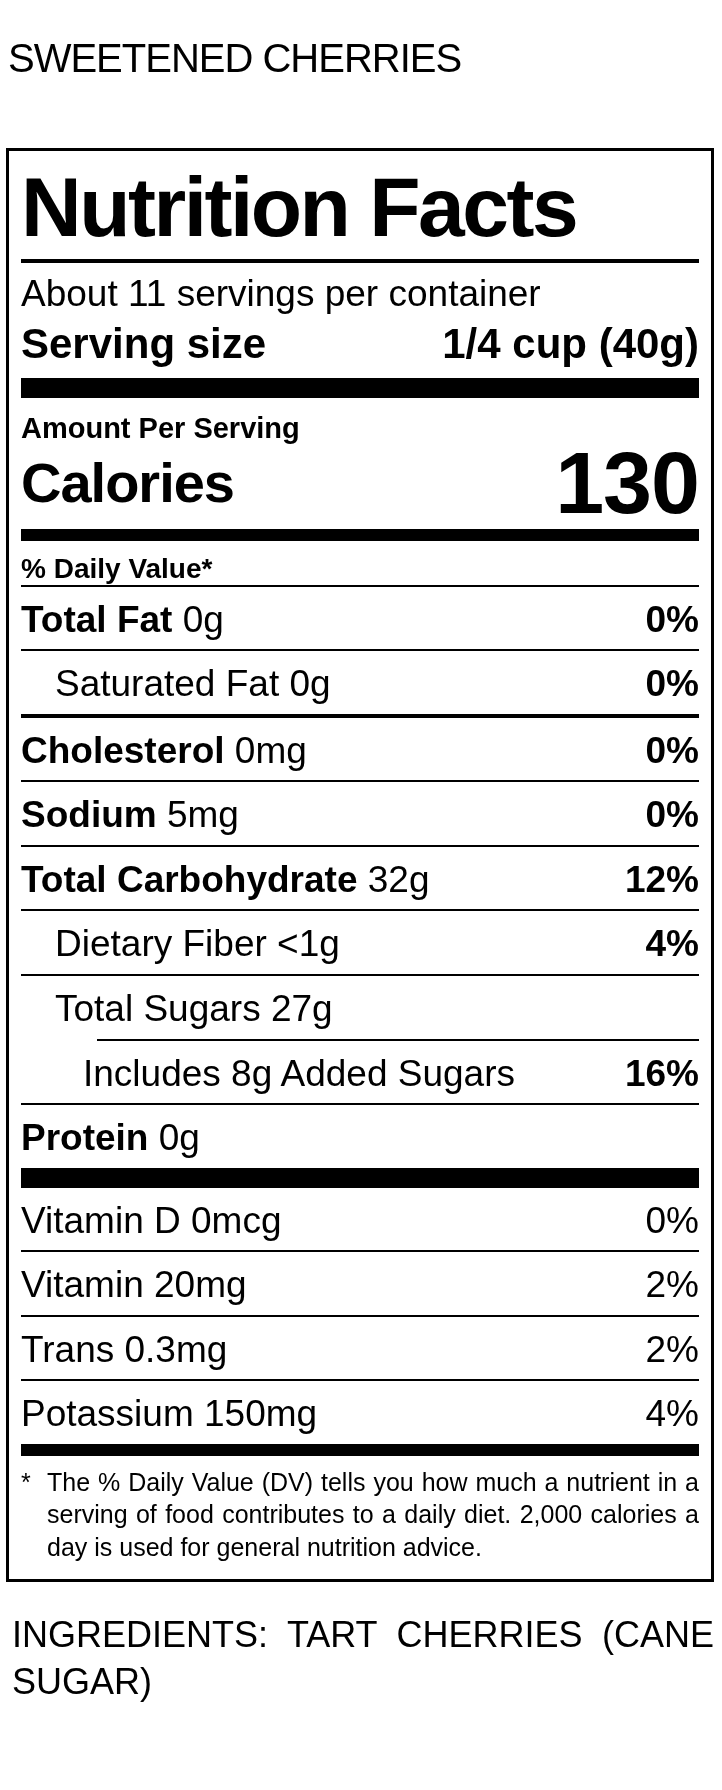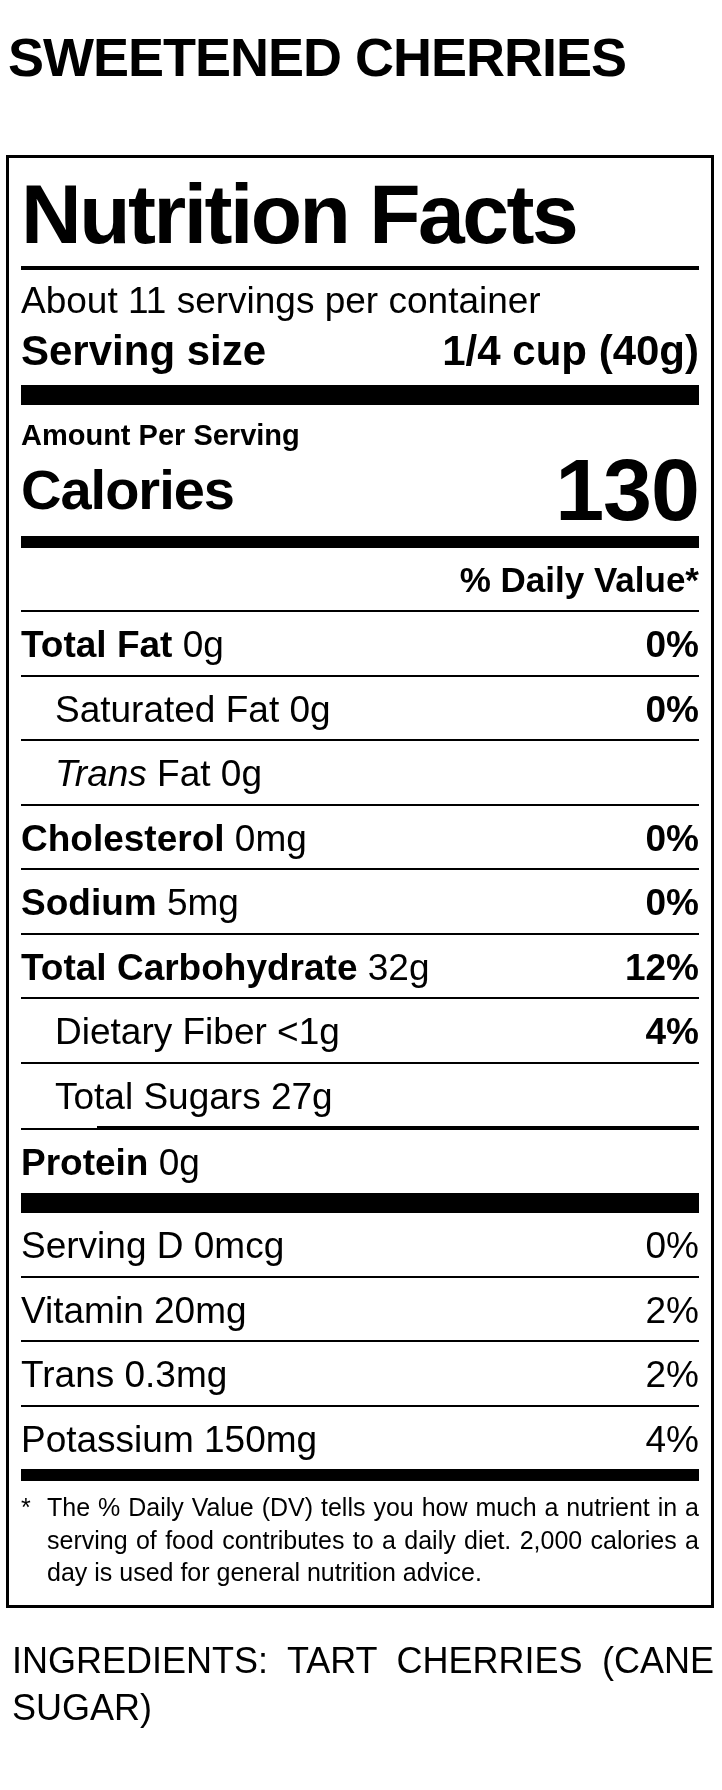--- a/index.html
+++ b/index.html
@@ -7,22 +7,22 @@
     width:722px;height:1790px;
     font-family:"Liberation Sans",sans-serif;
     color:#000;background:#fff;
     -webkit-font-smoothing:antialiased;
     box-sizing:border-box;
     overflow:hidden;
   }
   *,*:before,*:after{box-sizing:border-box;}
 
   .product-title{
-    font-size:54px;font-weight:bold;letter-spacing:-1px;
-    margin:28px 8px 0 8px;line-height:1.1;
+    font-size:40px;font-weight:normal;letter-spacing:-1px;
+    margin:36px 8px 0 8px;line-height:1.1;
     white-space:nowrap;
   }
 
   .lbl-box{
     margin:68px 6px 4px 6px;
     width:708px;
     border:3px solid #000;
     padding:6px 12px 10px 12px;
     background:#fff;
   }
@@ -42,22 +42,22 @@
 
   .aps{font-size:29px;font-weight:bold;margin:14px 0 2px 0;}
   .calories-row{
     display:flex;justify-content:space-between;align-items:center;
     margin:0 0 10px 0;
   }
   .calories-label{font-size:56px;font-weight:bold;line-height:1;letter-spacing:-1px;}
   .calories-value{font-size:88px;font-weight:bold;line-height:0.82;letter-spacing:-1px;}
 
   .dv-header{
-    font-size:35px;font-weight:bold;text-align:right;
-    padding:12px 0 10px 0;
+    font-size:28px;font-weight:bold;
+    padding:12px 0 0 0;
   }
 
   .hr{height:2px;background:#000;}
   .hr.ind{margin-left:76px;}
 
   .row{
     display:flex;justify-content:space-between;align-items:baseline;
     font-size:37px;line-height:1.15;
     padding:12px 0 8px 0;
   }
@@ -117,24 +117,20 @@
       <div class="row">
         <span><span class="nm-b">Total Fat</span><span>&nbsp;0g</span></span>
         <span class="dv-b">0%</span>
       </div>
       <div class="hr"></div>
       <div class="row i1">
         <span><span>Saturated Fat</span><span>&nbsp;0g</span></span>
         <span class="dv-b">0%</span>
       </div>
       <div class="hr"></div>
-      <div class="row i1">
-        <span><i>Trans</i><span> Fat</span><span>&nbsp;0g</span></span>
-        <span></span>
-      </div>
       <div class="hr"></div>
       <div class="row">
         <span><span class="nm-b">Cholesterol</span><span>&nbsp;0mg</span></span>
         <span class="dv-b">0%</span>
       </div>
       <div class="hr"></div>
       <div class="row">
         <span><span class="nm-b">Sodium</span><span>&nbsp;5mg</span></span>
         <span class="dv-b">0%</span>
       </div>
@@ -147,32 +143,36 @@
       <div class="row i1">
         <span><span>Dietary Fiber</span><span>&nbsp;&lt;1g</span></span>
         <span class="dv-b">4%</span>
       </div>
       <div class="hr"></div>
       <div class="row i1">
         <span><span>Total Sugars</span><span>&nbsp;27g</span></span>
         <span></span>
       </div>
       <div class="hr ind"></div>
+      <div class="row i2">
+        <span><span>Includes 8g Added Sugars</span></span>
+        <span class="dv-b">16%</span>
+      </div>
       <div class="hr"></div>
       <div class="row">
         <span><span class="nm-b">Protein</span><span>&nbsp;0g</span></span>
         <span></span>
       </div>
     </div>
 
   <div class="bar"></div>
 
   <div id="vitamin-rows">
       <div class="row">
-        <span><span>Serving D</span><span>&nbsp;0mcg</span></span>
+        <span><span>Vitamin D</span><span>&nbsp;0mcg</span></span>
         <span>0%</span>
       </div>
       <div class="hr"></div>
       <div class="row">
         <span><span>Vitamin</span><span>&nbsp;20mg</span></span>
         <span>2%</span>
       </div>
       <div class="hr"></div>
       <div class="row">
         <span><span>Trans</span><span>&nbsp;0.3mg</span></span>

